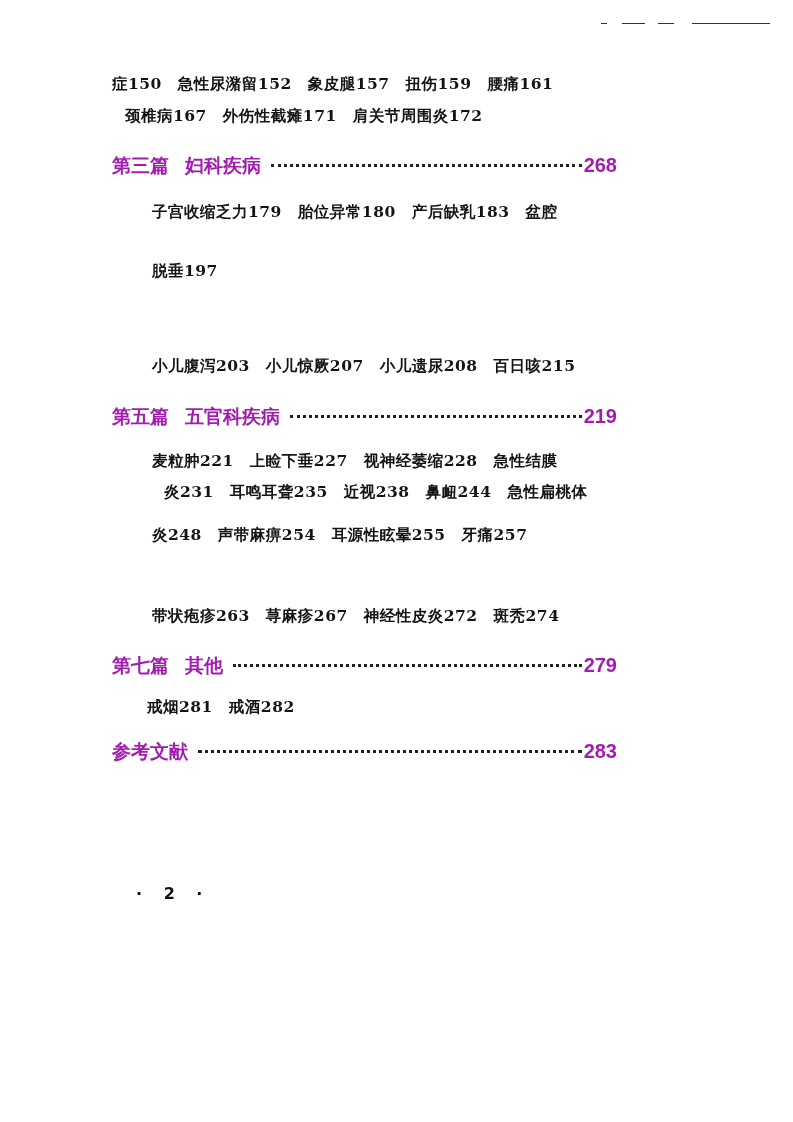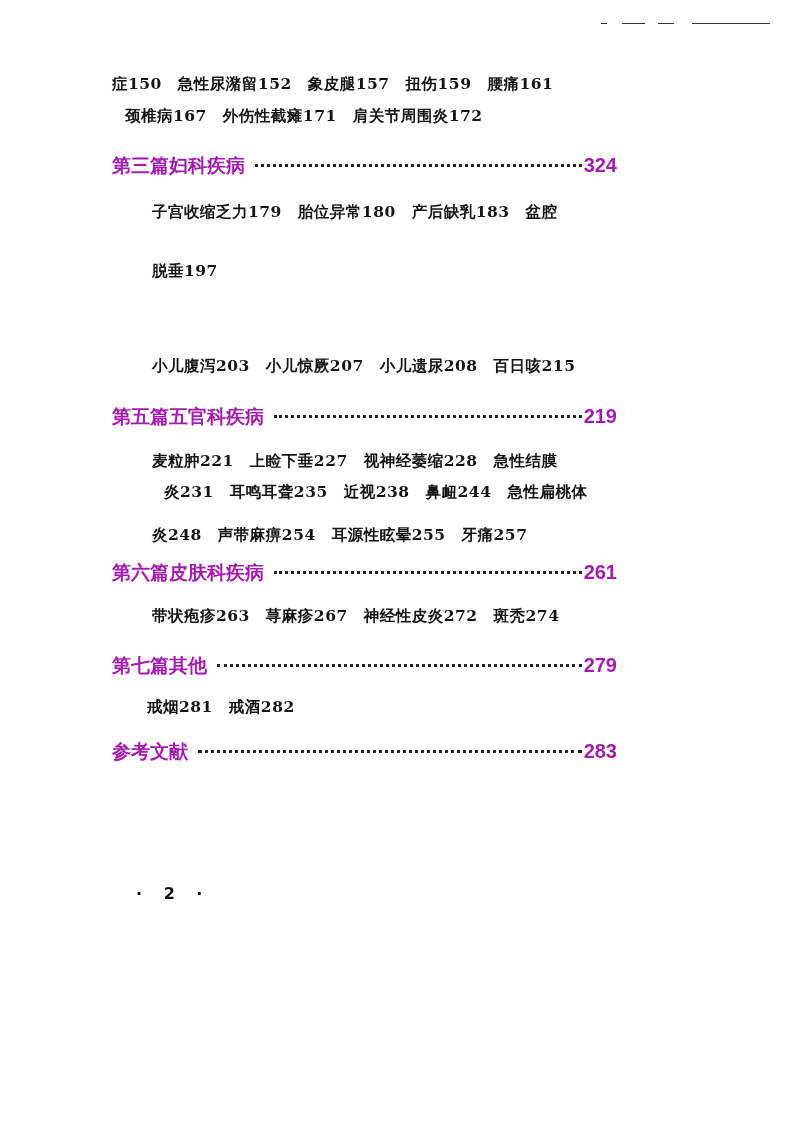--- a/index.html
+++ b/index.html
@@ -44,20 +44,21 @@
       font-family: "DejaVu Sans", sans-serif;
       font-weight: bold;
       font-size: 19px;
       color: #a21caf;
     }
     .section .part {
       white-space: nowrap;
     }
     .section .title {
       white-space: nowrap;
+      margin-left: 16px;
     }
     .section .leader {
       flex: 1;
       margin: 0 2px 0 10px;
       border-bottom: 3px dotted #222;
       transform: translateY(-5px);
       height: 0;
     }
     .section .page-num {
       font-family: "Liberation Sans", sans-serif;
@@ -85,43 +86,37 @@
   <div class="top-rule" style="left:658px;width:16px;"></div>
   <div class="top-rule" style="left:692px;width:78px;"></div>
 
   <div class="entries-line" style="left:112px;top:74px;">症150　急性尿潴留152　象皮腿157　扭伤159　腰痛161</div>
   <div class="entries-line" style="left:125px;top:106px;">颈椎病167　外伤性截瘫171　肩关节周围炎172</div>
 
   <div class="section" style="top:153px;">
     <span class="part">第三篇</span>
     <span class="title">妇科疾病</span>
     <span class="leader"></span>
-    <span class="page-num">324</span>
+    <span class="page-num">268</span>
   </div>
   <div class="entries-line" style="left:152px;top:202px;">子宫收缩乏力179　胎位异常180　产后缺乳183　盆腔</div>
   <div class="entries-line" style="left:152px;top:261px;">脱垂197</div>
 
   <div class="entries-line" style="left:152px;top:356px;">小儿腹泻203　小儿惊厥207　小儿遗尿208　百日咳215</div>
 
   <div class="section" style="top:404px;">
     <span class="part">第五篇</span>
     <span class="title">五官科疾病</span>
     <span class="leader"></span>
     <span class="page-num">219</span>
   </div>
   <div class="entries-line" style="left:152px;top:451px;">麦粒肿221　上睑下垂227　视神经萎缩228　急性结膜</div>
   <div class="entries-line" style="left:164px;top:482px;">炎231　耳鸣耳聋235　近视238　鼻衄244　急性扁桃体</div>
   <div class="entries-line" style="left:152px;top:513px;margin-top:12px;">炎248　声带麻痹254　耳源性眩晕255　牙痛257</div>
 
-  <div class="section" style="top:560px;">
-    <span class="part">第六篇</span>
-    <span class="title">皮肤科疾病</span>
-    <span class="leader"></span>
-    <span class="page-num">261</span>
-  </div>
   <div class="entries-line" style="left:152px;top:606px;">带状疱疹263　荨麻疹267　神经性皮炎272　斑秃274</div>
 
   <div class="section" style="top:653px;">
     <span class="part">第七篇</span>
     <span class="title">其他</span>
     <span class="leader"></span>
     <span class="page-num">279</span>
   </div>
   <div class="entries-line" style="left:147px;top:697px;">戒烟281　戒酒282</div>
 

